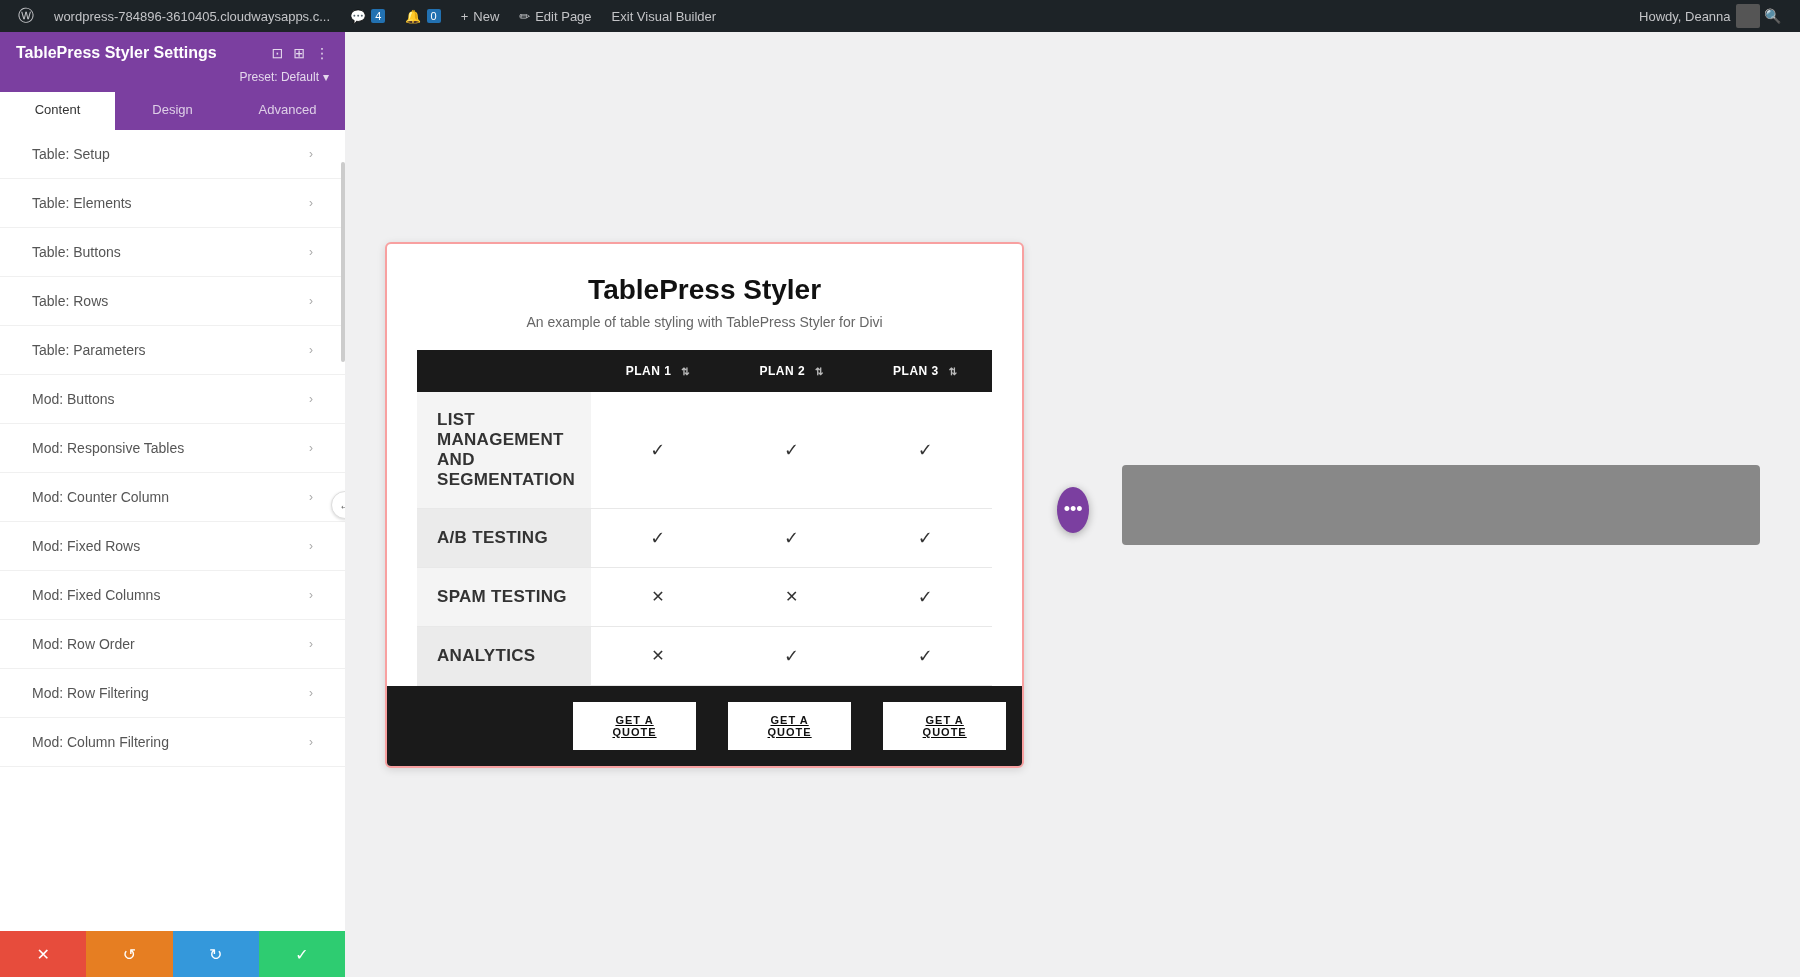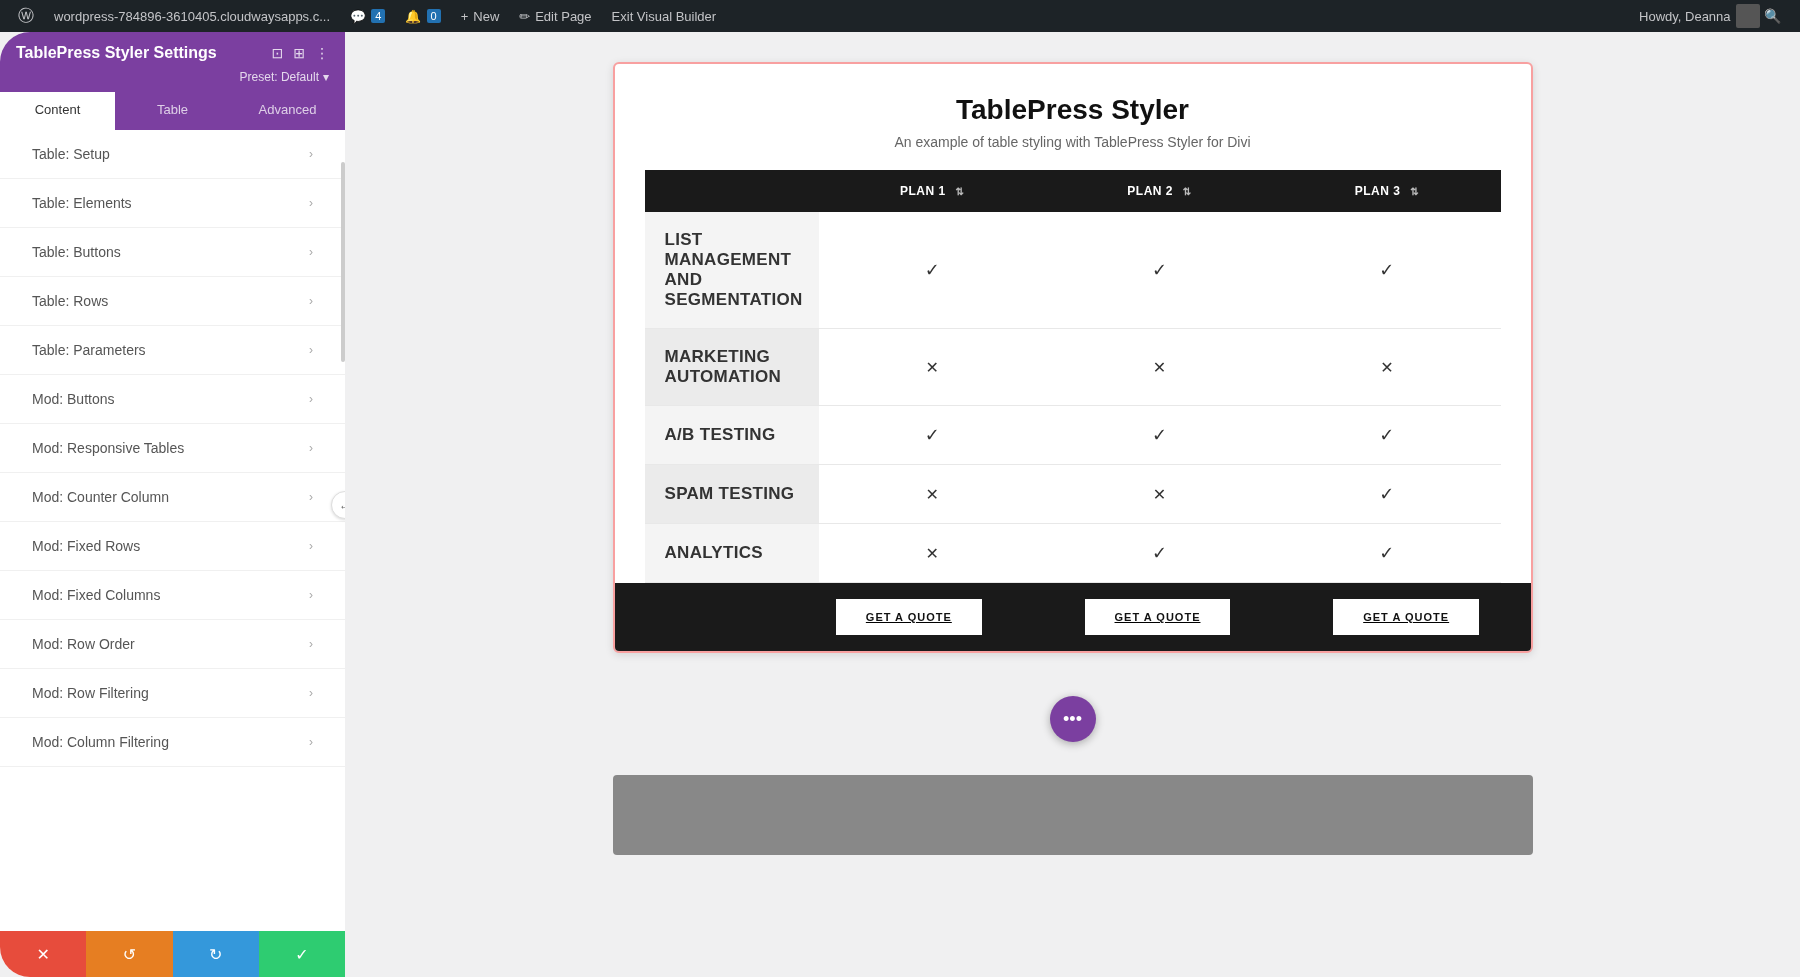--- a/index.html
+++ b/index.html
@@ -38,21 +38,20 @@
       border-radius: 2px;
       padding: 1px 4px;
       font-size: 11px;
     }
 
     
     .main-layout {
       display: flex;
       flex: 1;
       overflow: hidden;
-      border-radius: 30px;
     }
 
     
     .sidebar {
       width: 345px;
       background: #ffffff;
       display: flex;
       flex-direction: column;
       flex-shrink: 0;
       overflow: hidden;
@@ -190,21 +189,21 @@
     .toolbar-btn.undo { background: #e67e22; color: white; }
     .toolbar-btn.redo { background: #3498db; color: white; }
     .toolbar-btn.save { background: #2ecc71; color: white; }
 
     
     .content-area {
       flex: 1;
       overflow-y: auto;
       background: #f0f0f1;
       display: flex;
-      flex-direction: column;
+      flex-direction: row;
       align-items: center;
       padding: 30px 40px;
       gap: 33px;
     }
 
     
     .table-card {
       background: white;
       border-radius: 6px;
       overflow: hidden;
@@ -403,21 +402,21 @@
         <span>Preset: Default</span>
         <span>▾</span>
       </div>
     </div>
 
     <div class="sidebar-tabs">
       <div class="sidebar-tab active">
         <span>Content</span>
       </div>
       <div class="sidebar-tab">
-        <span>Table</span>
+        <span>Design</span>
       </div>
       <div class="sidebar-tab">
         <span>Advanced</span>
       </div>
     </div>
 
     <div class="sidebar-list" id="sidebar-list">
         <div class="sidebar-item">
           <span>Table: Setup</span>
           <span class="chevron">›</span>
@@ -515,26 +514,20 @@
             </tr>
           </thead>
           <tbody id="comparison-tbody">
               <tr>
     <td class="feature-cell">LIST MANAGEMENT AND SEGMENTATION</td>
     <td><span class="check-mark">✓</span></td>
     <td><span class="check-mark">✓</span></td>
     <td><span class="check-mark">✓</span></td>
   </tr>
               <tr>
-    <td class="feature-cell">MARKETING AUTOMATION</td>
-    <td><span class="x-mark">✕</span></td>
-    <td><span class="x-mark">✕</span></td>
-    <td><span class="x-mark">✕</span></td>
-  </tr>
-              <tr>
     <td class="feature-cell">A/B TESTING</td>
     <td><span class="check-mark">✓</span></td>
     <td><span class="check-mark">✓</span></td>
     <td><span class="check-mark">✓</span></td>
   </tr>
               <tr>
     <td class="feature-cell">SPAM TESTING</td>
     <td><span class="x-mark">✕</span></td>
     <td><span class="x-mark">✕</span></td>
     <td><span class="check-mark">✓</span></td>

